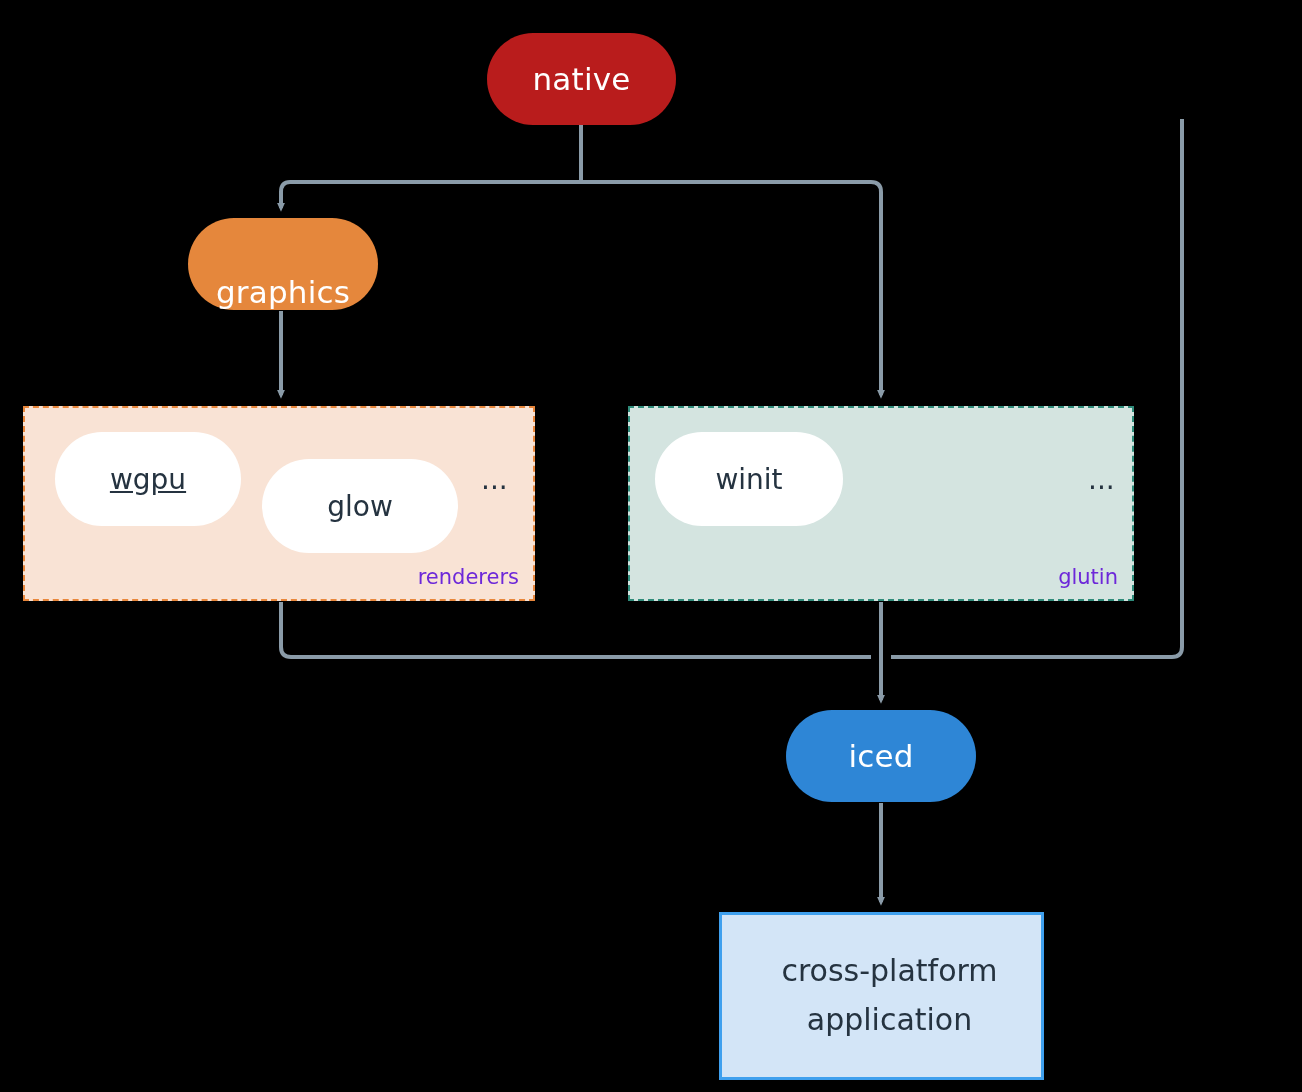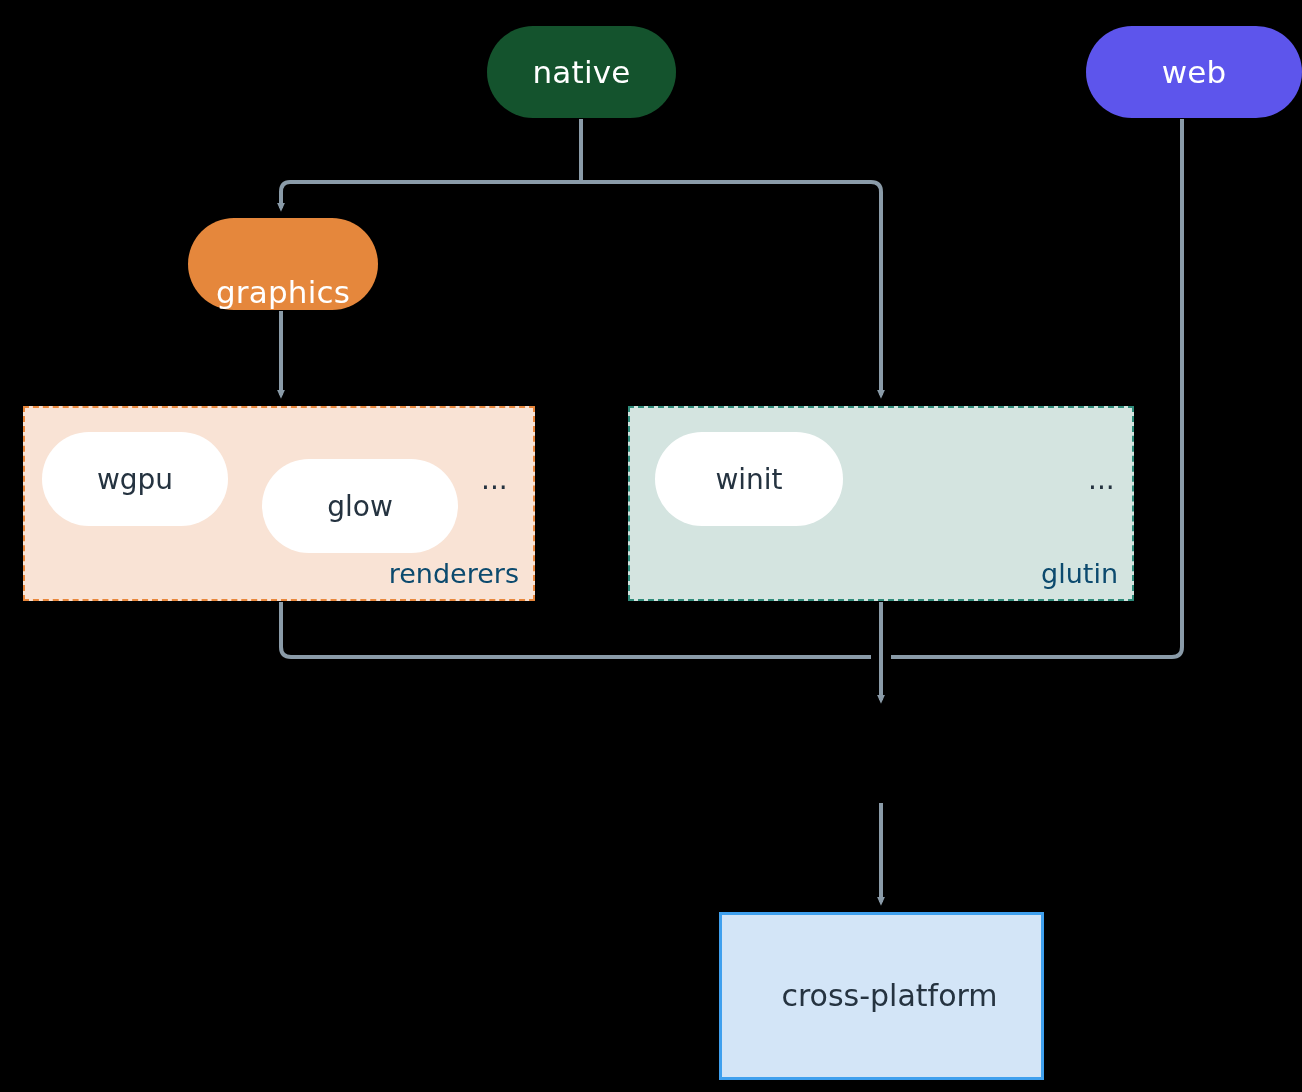--- a/index.html
+++ b/index.html
@@ -33,22 +33,22 @@
     align-items: center;
     justify-content: center;
     border-radius: 999px;
     color: #ffffff;
     font-size: 31px;
     letter-spacing: 0.2px;
     white-space: nowrap;
     box-sizing: border-box;
   }
   .pill-native {
-    left: 487px;  top: 26px;  width: 189px; height: 92px;
-    background: #14532d;
+    left: 487px;  top: 33px;  width: 189px; height: 92px;
+    background: #b91c1c;
   }
   .pill-web {
     left: 1086px; top: 26px;  width: 216px; height: 92px;
     background: #5d55ec;
   }
   .pill-graphics {
     left: 188px;  top: 218px; width: 190px; height: 92px;
     background: #e5873c;
     align-items: flex-end;
   }
@@ -71,40 +71,40 @@
   }
   .group-shells {
     left: 628px; top: 406px; width: 506px; height: 195px;
     background: #d4e4e0;
     border-color: #2f8c7b;
   }
   .group-label {
     position: absolute;
     right: 14px;
     bottom: 10px;
-    font-size: 27px;
-    color: #0c4a6e;
+    font-size: 21px;
+    color: #6d28d9;
     white-space: nowrap;
   }
 
   
   .leaf {
     position: absolute;
     display: flex;
     align-items: center;
     justify-content: center;
     background: #ffffff;
     border-radius: 999px;
     color: #253340;
     font-size: 28px;
     height: 94px;
     white-space: nowrap;
     box-sizing: border-box;
   }
-  .leaf-wgpu   { left: 42px;  top: 432px; width: 186px; }
+  .leaf-wgpu   { left: 55px;  top: 432px; width: 186px; text-decoration: underline; }
   .leaf-glow   { left: 262px; top: 432px; width: 196px; margin-top: 27px; }
   .leaf-winit  { left: 655px; top: 432px; width: 188px; justify-content: center; }
   .leaf-glutin { left: 870px; top: 432px; width: 192px; }
 
   .ellipsis {
     position: absolute;
     font-size: 28px;
     color: #253340;
     line-height: 1;
     white-space: nowrap;
@@ -160,23 +160,20 @@
       <path d="M881,657 L881,700" marker-end="url(#arrowhead)"></path>
 
       <path d="M881,803 L881,902" marker-end="url(#arrowhead)"></path>
     </g>
   </svg>
 
   <div class="pill pill-native">
     <span>native</span>
   </div>
 
-  <div class="pill pill-web">
-    <span>web</span>
-  </div>
 
   <div class="pill pill-graphics">
     <span>graphics</span>
   </div>
 
   <div class="group group-renderers">
     <span class="group-label">renderers</span>
   </div>
   <div class="leaf leaf-wgpu">
     <span>wgpu</span>
@@ -187,18 +184,22 @@
   <span class="ellipsis ellipsis-renderers">...</span>
 
   <div class="group group-shells">
     <span class="group-label">glutin</span>
   </div>
   <div class="leaf leaf-winit">
     <span>winit</span>
   </div>
   <span class="ellipsis ellipsis-shells">...</span>
 
+  <div class="pill pill-iced">
+    <span>iced</span>
+  </div>
 
   <div class="appbox">
     <span>cross-platform</span>
+    <span>application</span>
   </div>
 
 </div>
 
 </body></html>

